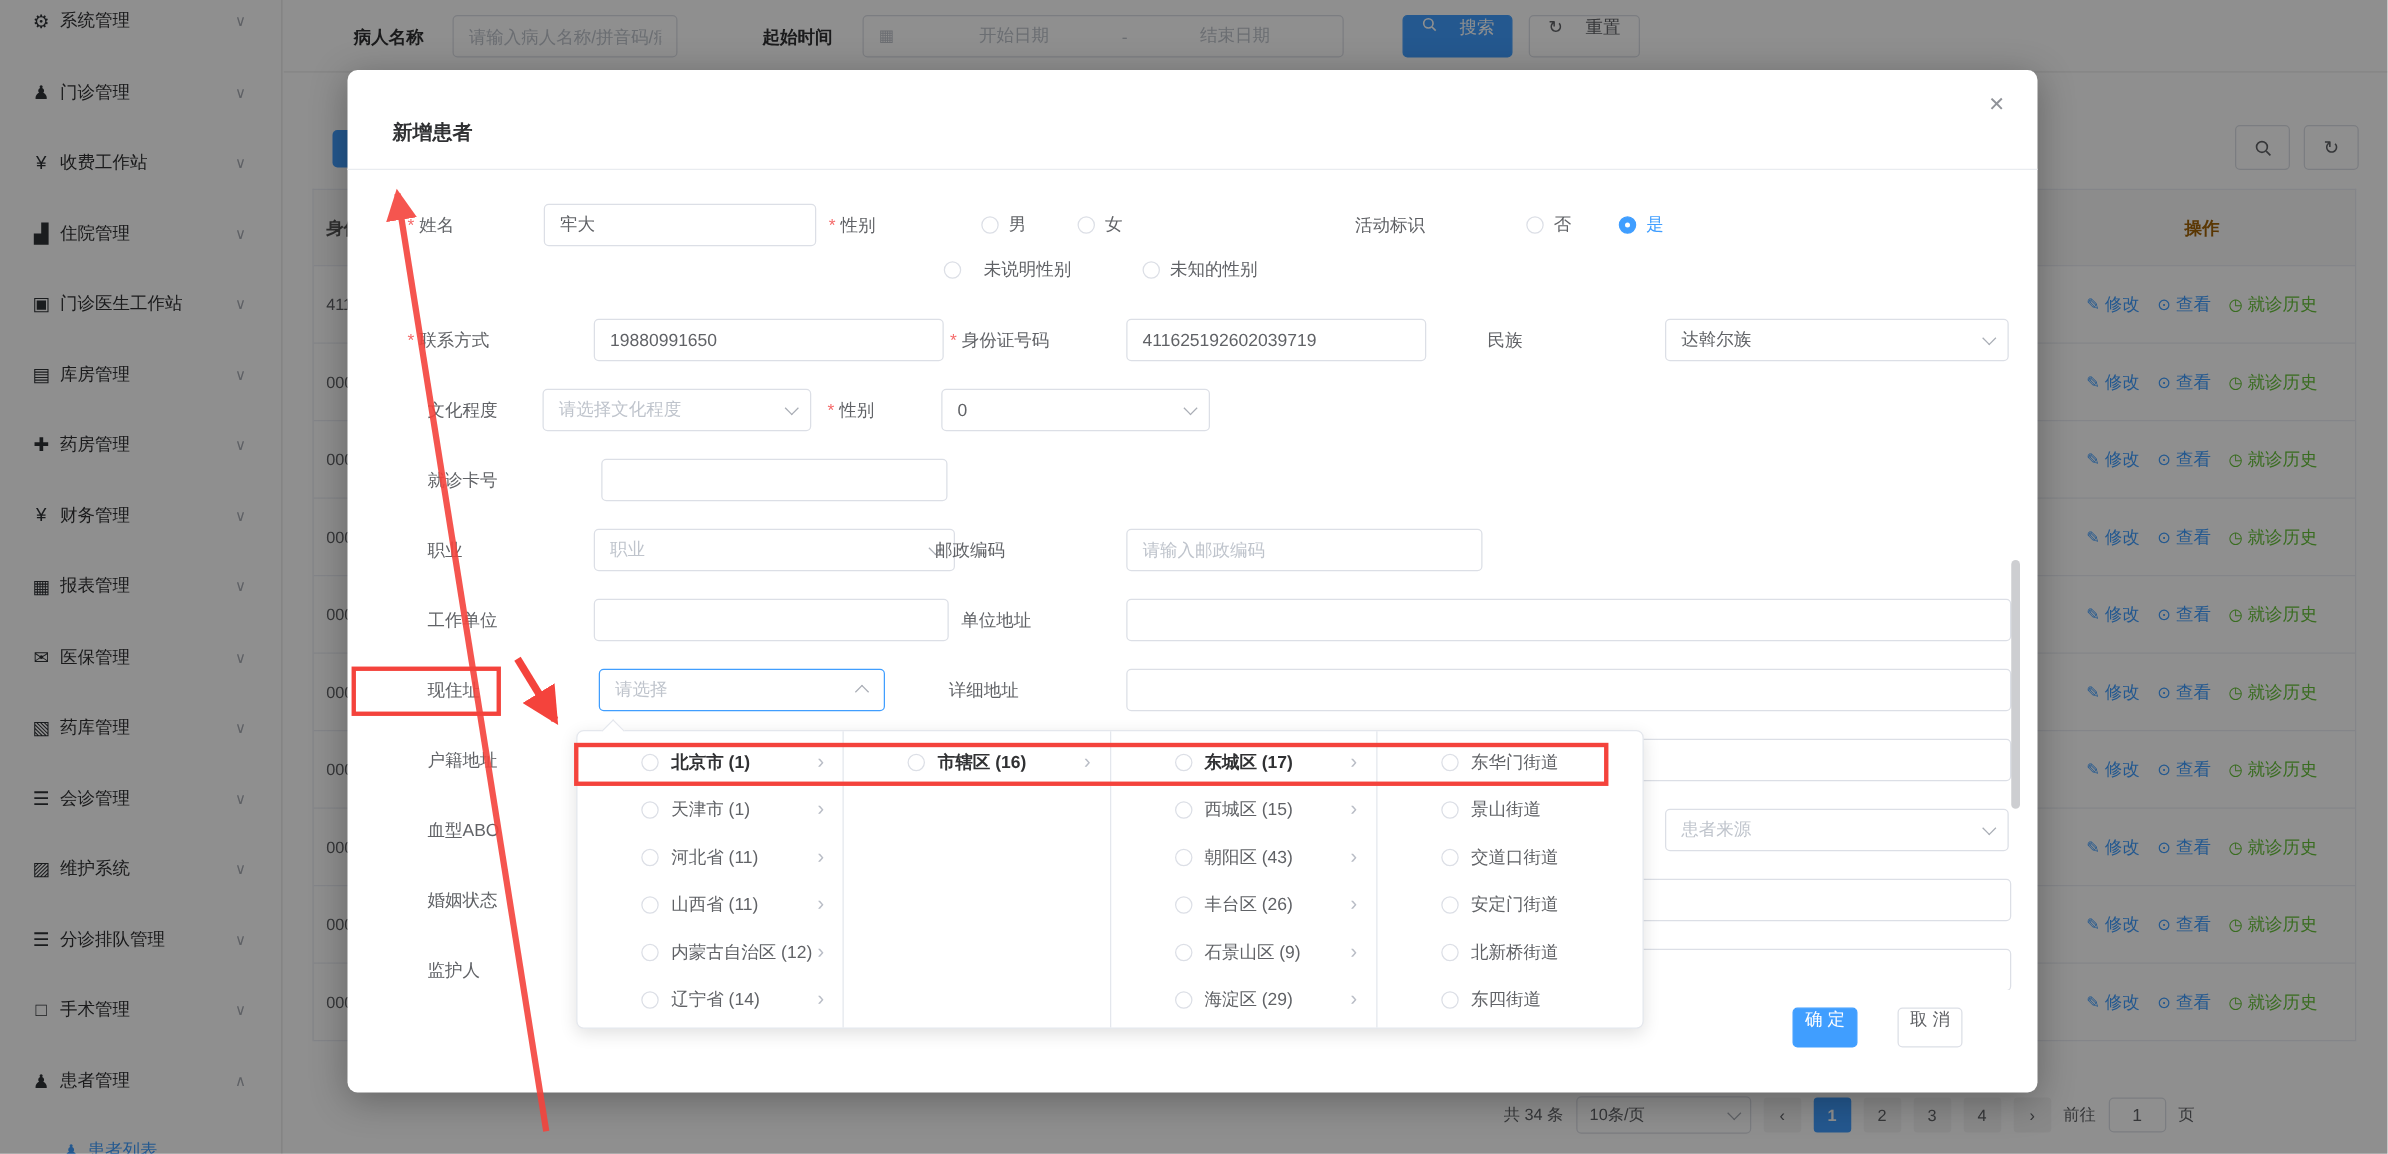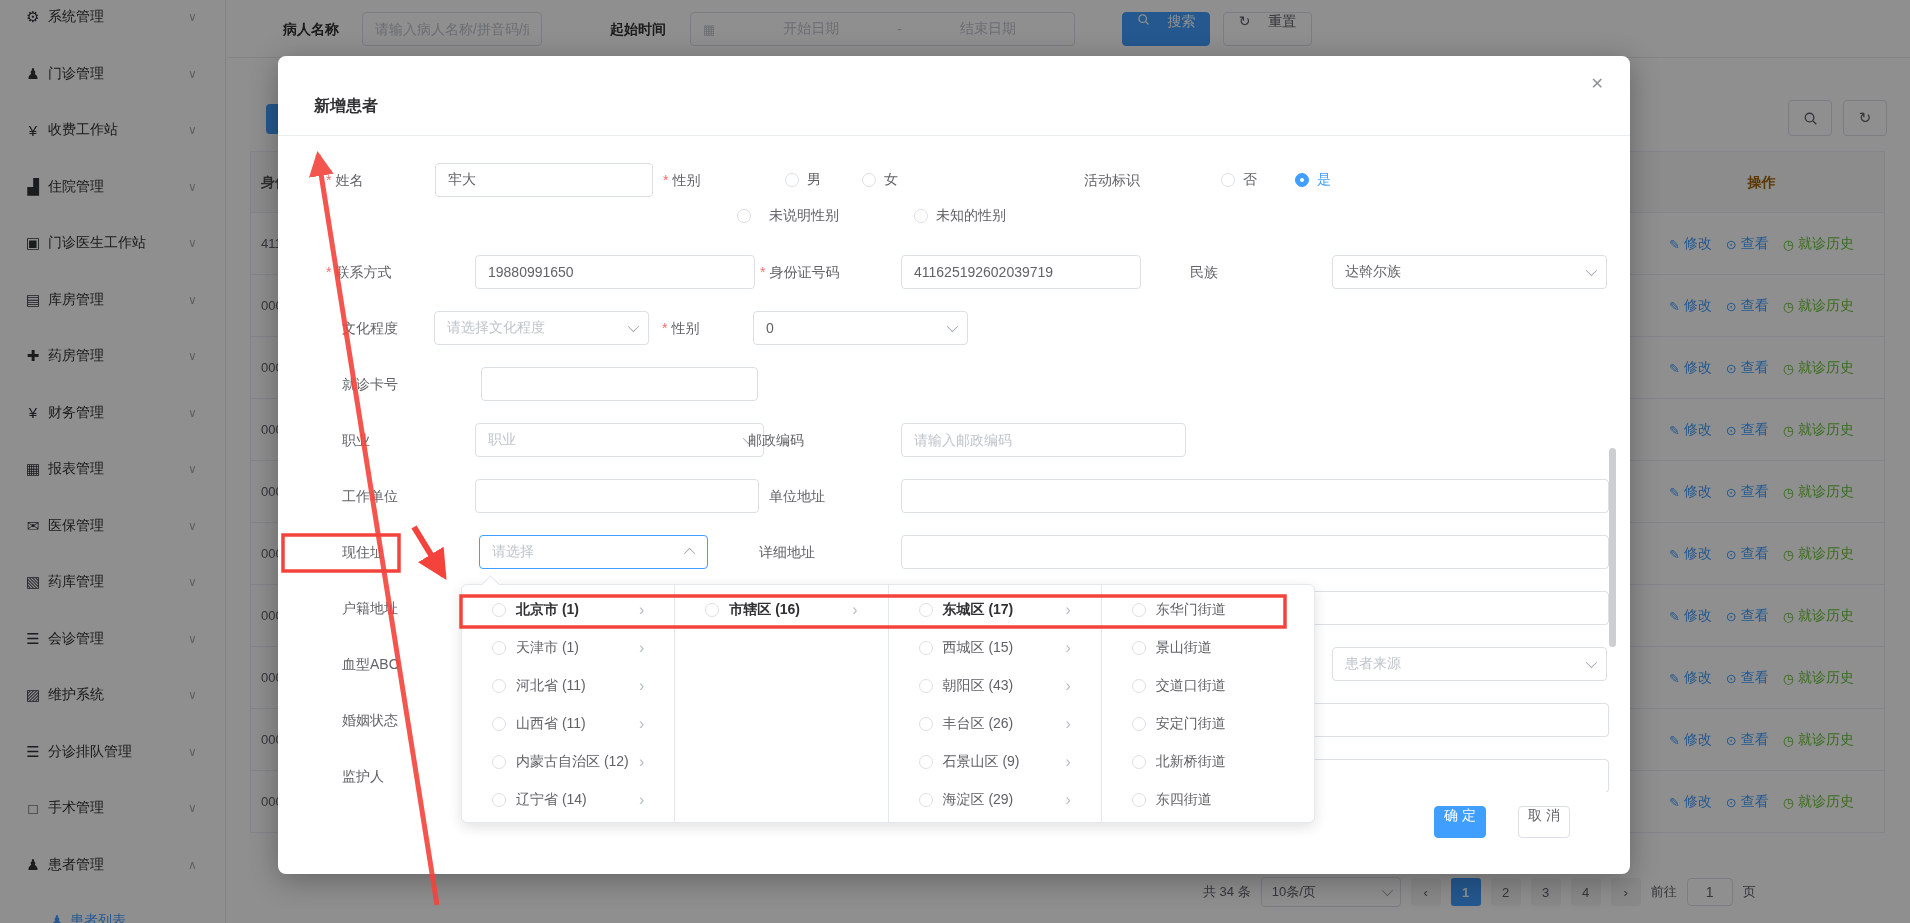--- a/index.html
+++ b/index.html
@@ -94,21 +94,21 @@
   .radio.checked em { color:#409eff; }
   .m-foot-btn { position:absolute; top:750px; width:52px; height:32px; font-size:14px; }
   .m-scroll { position:absolute; left:1331px; top:392px; width:7px; height:199px; border-radius:4px;
     background:rgba(144,147,153,.45); cursor:pointer; }
 
   
   .cascader { position:absolute; left:461px; top:584px; width:854px; height:239px; background:#fff;
     border:1px solid #e4e7ed; border-radius:6px; box-shadow:0 4px 14px rgba(0,0,0,.12); z-index:30; display:flex; }
   .cascader::before { content:""; position:absolute; left:22px; top:-7px; width:12px; height:12px; background:#fff;
     border-left:1px solid #e4e7ed; border-top:1px solid #e4e7ed; transform:rotate(45deg); }
-  .c-col { flex:1; border-right:1px solid #e4e7ed; padding:6px 16px; overflow:hidden; }
+  .c-col { flex:1; border-right:1px solid #e4e7ed; padding:6px 1px; overflow:hidden;margin-left:36px; }
   .c-col:last-child { border-right:none; }
   .c-item { height:38px; display:flex; align-items:center; padding:0 14px; cursor:pointer; }
   .c-item .rc { margin-right:10px; }
   .c-item .c-lab { font-size:14px; color:#606266; }
   .c-item.active .c-lab { color:#303133; font-weight:700; }
   .c-item .c-arrow { margin-left:auto; color:#b9bdc6; font-size:16px; }
 
   .anno { position:absolute; inset:0; z-index:40; pointer-events:none; }
 </style>
 </head>
@@ -460,21 +460,21 @@
         </span>
       <label class="f-lab" style="left:780px;">活动标识</label>
       <span class="radio" style="left:917px;">
           <i class="rc"></i>
           <em>否</em>
         </span>
       <span class="radio checked" style="left:991px;">
           <i class="rc"></i>
           <em>是</em>
         </span>
-      <span class="radio" style="left:433px;top:36px;gap:18px;">
+      <span class="radio" style="left:451px;top:36px;gap:18px;">
           <i class="rc"></i>
           <em>未说明性别</em>
         </span>
       <span class="radio" style="left:610px;top:36px;">
           <i class="rc"></i>
           <em>未知的性别</em>
         </span>
     </div>
 
     <div class="f-row" style="top:199px;">

